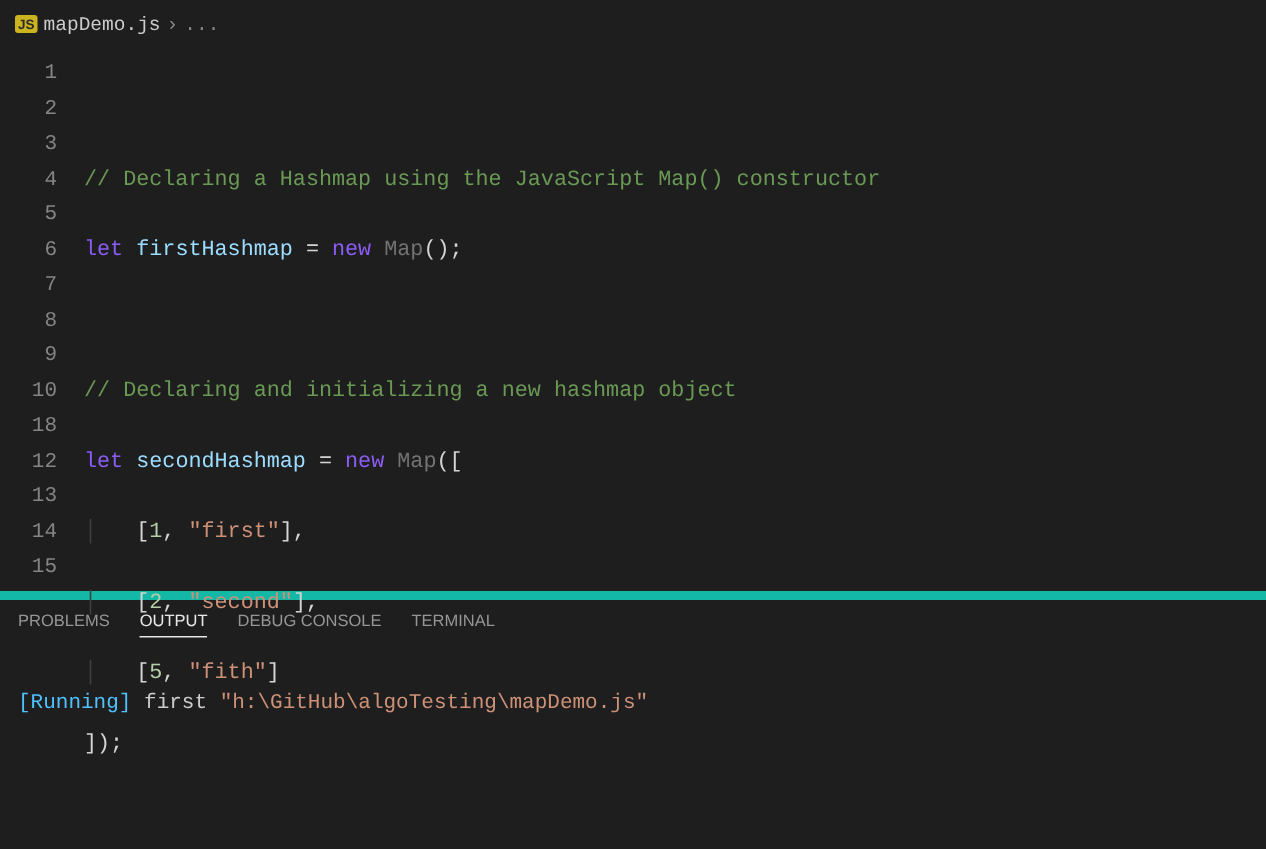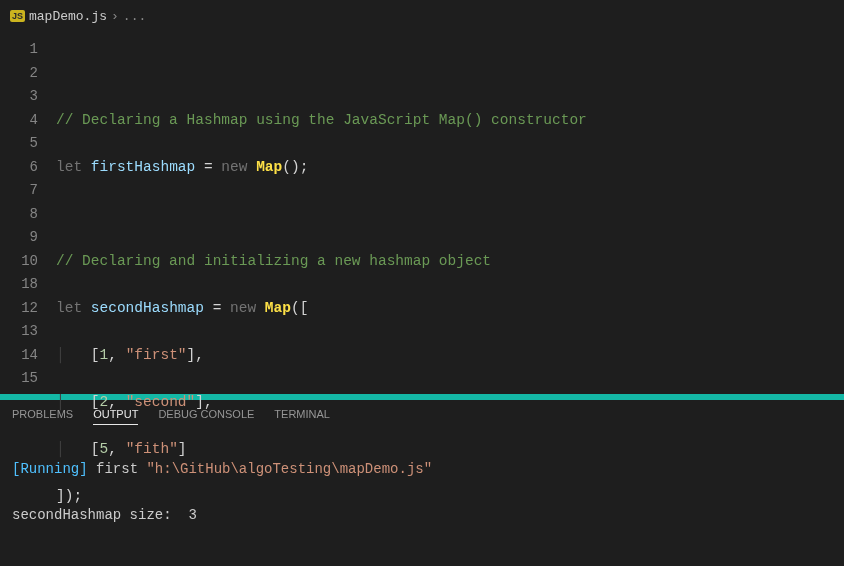--- a/index.html
+++ b/index.html
@@ -6,23 +6,23 @@
   html,body { width:844px; height:566px; background:#1e1e1e; font-family:Consolas,'Courier New',monospace; font-size:14px; color:#d4d4d4; overflow:hidden; }
   .breadcrumb { height:26px; display:flex; align-items:center; padding:16px 10px; background:#1e1e1e; color:#cccccc; font-size:13px; gap:4px; }
   .js-badge { background:#cbb41f; color:#2b2b2b; font-weight:bold; font-size:9px; padding:1px 2px; border-radius:2px; font-family:sans-serif; }
   .breadcrumb .sep { color:#888; }
   .breadcrumb .dots { color:#888; }
   .editor { display:flex; background:#1e1e1e; height:362px; }
   .gutter { width:56px; text-align:right; padding-right:18px; color:#858585; user-select:none; font-size:14px; line-height:23.5px; padding-top:6px; }
   .gutter div {  }
   .code { flex:1; padding-top:6px; font-size:14.5px; line-height:23.5px; white-space:pre; }
   .c-comment { color:#6a9955; }
-  .c-keyword { color:#737373; }
+  .c-keyword { color:#8b5cf6; }
   .c-var { color:#9cdcfe; }
-  .c-class { color:#fde047;font-weight:bold; }
+  .c-class { color:#737373; }
   .c-string { color:#ce9178; }
   .c-number { color:#b5cea8; }
   .c-punct { color:#d4d4d4; }
   .indent-guide { color:#404040; }
   .panel { border-top:6px solid #14b8a6; background:#1e1e1e; height:178px; }
   .tabs { display:flex; gap:20px; padding:8px 12px 6px 12px; font-size:11px; font-family:'Segoe UI',sans-serif; color:#969696; }
   .tabs .tab { cursor:pointer; padding-bottom:4px; }
   .tabs .tab.active { color:#e7e7e7; border-bottom:1px solid #e7e7e7; }
   .panel-body { padding:4px 12px; font-size:14px; line-height:23px; white-space:pre; }
   .o-yellow { color:#ce9178; }
@@ -79,17 +79,16 @@
 
 <div class="panel">
   <div class="tabs">
     <div class="tab">PROBLEMS</div>
     <div class="tab active">OUTPUT</div>
     <div class="tab">DEBUG CONSOLE</div>
     <div class="tab">TERMINAL</div>
   </div>
   <div class="panel-body">
 <div><span class="o-running">[Running]</span><span class="o-normal"> first </span><span class="o-yellow">"h:\GitHub\algoTesting\mapDemo.js"</span></div>
-<div><span class="o-normal">secondHashmap size:  3</span></div>
 
 
   </div>
 </div>
 
 </body></html>

